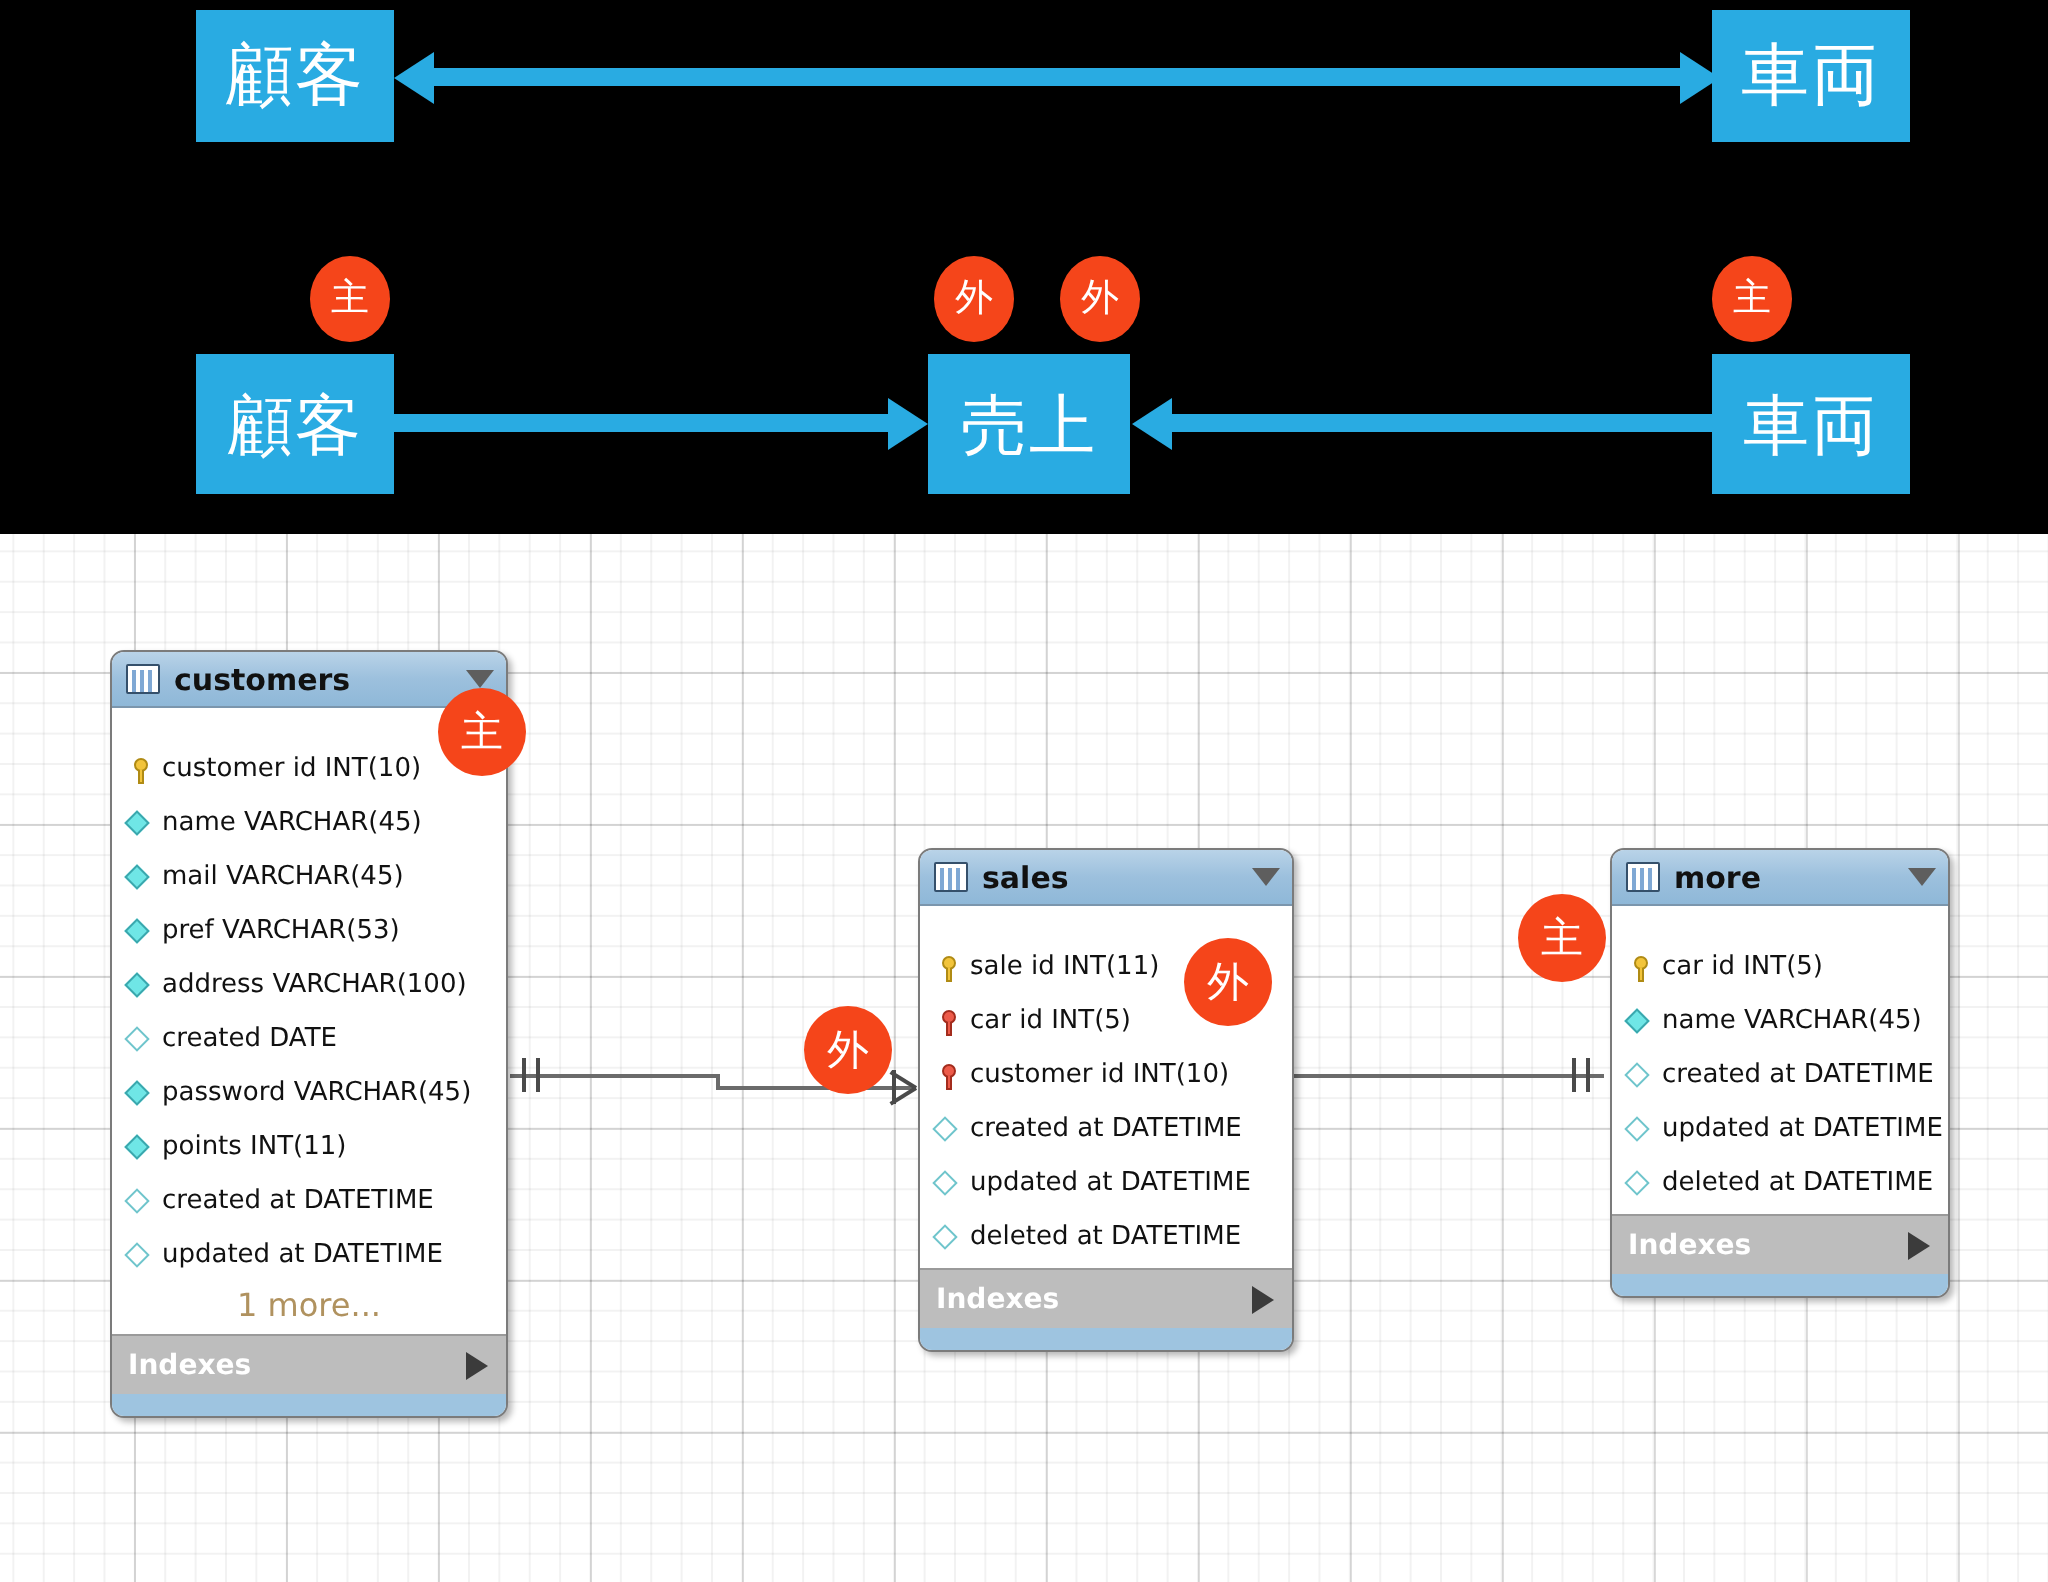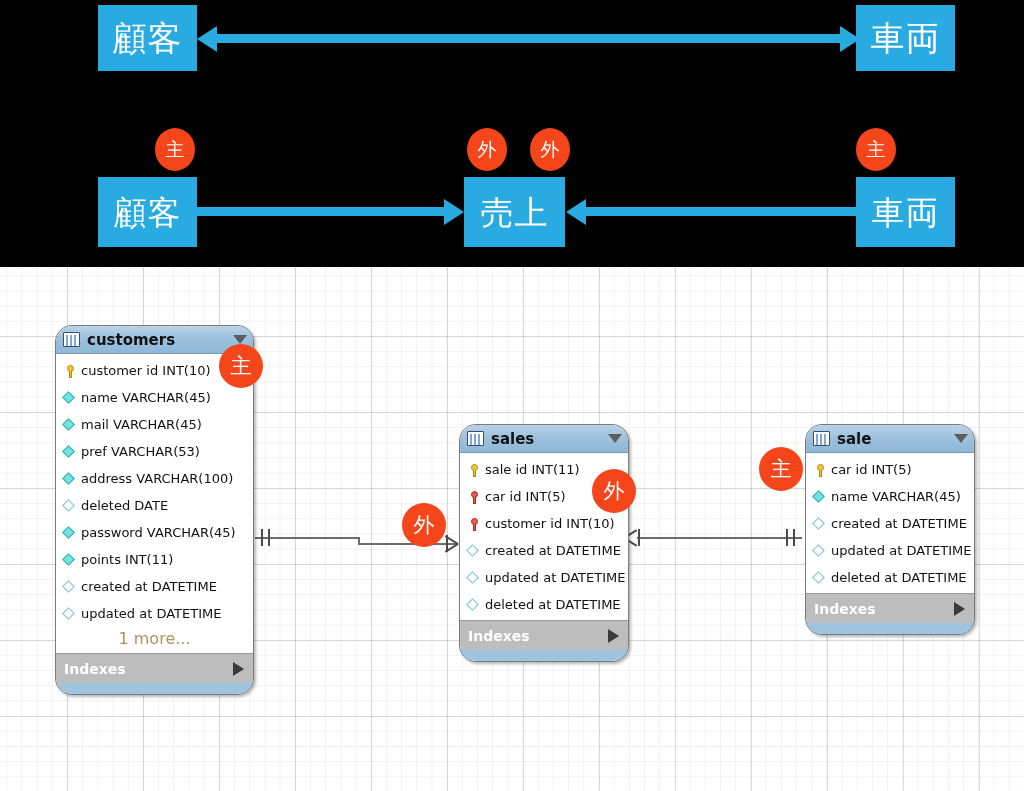--- a/index.html
+++ b/index.html
@@ -85,21 +85,21 @@
       linear-gradient(to bottom, rgba(0,0,0,0.05) 1px, transparent 1px);
     background-size: 76px 76px, 76px 76px, 15.2px 15.2px, 15.2px 15.2px;
     background-position: -9px -7px, -9px -7px, -9px -7px, -9px -7px;
     overflow: hidden;
   }
 
   
   .tbl {
     position: absolute;
     border: 1px solid #7b7b7b;
-    border-radius: 17px;
+    border-radius: 7px;
     background: #ffffff;
     box-shadow: 2px 2px 3px rgba(0,0,0,0.28);
     box-sizing: border-box;
     overflow: hidden;
   }
   .tbl-head {
     height: 28px;
     background: linear-gradient(to bottom, #b9d3e8 0%, #9cc0dd 50%, #8fb8d8 100%);
     border-bottom: 1px solid #7b96ad;
     display: flex;
@@ -127,21 +127,21 @@
   }
   .tbl-caret {
     width: 0; height: 0;
     border-left: 7px solid transparent;
     border-right: 7px solid transparent;
     border-top: 9px solid #5e5e5e;
     flex: 0 0 auto;
   }
   .tbl-body {
     background: #ffffff;
-    padding: 3px 0 2px 0;
+    padding: 17px 0 2px 0;
   }
   .fld {
     display: flex;
     align-items: center;
     height: 27px;
     padding-left: 7px;
     box-sizing: border-box;
     white-space: nowrap;
   }
   .fld-txt {
@@ -341,21 +341,21 @@
         <div class="fld">
             <span class="ic ic-dia"></span>
             <span class="fld-txt">pref VARCHAR(53)</span>
           </div>
         <div class="fld">
             <span class="ic ic-dia"></span>
             <span class="fld-txt">address VARCHAR(100)</span>
           </div>
         <div class="fld">
             <span class="ic ic-dia ic-dia-hollow"></span>
-            <span class="fld-txt">deleted DATE</span>
+            <span class="fld-txt">created DATE</span>
           </div>
         <div class="fld">
             <span class="ic ic-dia"></span>
             <span class="fld-txt">password VARCHAR(45)</span>
           </div>
         <div class="fld">
             <span class="ic ic-dia"></span>
             <span class="fld-txt">points INT(11)</span>
           </div>
         <div class="fld">
@@ -369,21 +369,21 @@
         <div class="more">1 more...</div>
       </div>
       <div class="tbl-idx">
         <span class="idx-label">Indexes</span>
         <span class="idx-caret"></span>
       </div>
       <div class="tbl-foot"></div>
     </div>
     <div class="badge-canvas" style="left:219px; top:77px; width:44px; height:44px;">主</div>
 
-    <div class="tbl" style="left:459px; top:157px; width:170px;">
+    <div class="tbl" style="left:459px; top:157px; width:188px;">
       <div class="tbl-head">
         <span class="tbl-icon"></span>
         <span class="tbl-title">sales</span>
         <span class="tbl-caret"></span>
       </div>
       <div class="tbl-body">
         <div class="fld">
             <span class="ic ic-key"></span>
             <span class="fld-txt">sale id INT(11)</span>
           </div>
@@ -413,21 +413,21 @@
         <span class="idx-caret"></span>
       </div>
       <div class="tbl-foot"></div>
     </div>
     <div class="badge-canvas" style="left:592px; top:202px; width:44px; height:44px;">外</div>
     <div class="badge-canvas" style="left:402px; top:236px; width:44px; height:44px;">外</div>
 
     <div class="tbl" style="left:805px; top:157px; width:170px;">
       <div class="tbl-head">
         <span class="tbl-icon"></span>
-        <span class="tbl-title">sale</span>
+        <span class="tbl-title">more</span>
         <span class="tbl-caret"></span>
       </div>
       <div class="tbl-body">
         <div class="fld">
             <span class="ic ic-key"></span>
             <span class="fld-txt">car id INT(5)</span>
           </div>
         <div class="fld">
             <span class="ic ic-dia"></span>
             <span class="fld-txt">name VARCHAR(45)</span>

